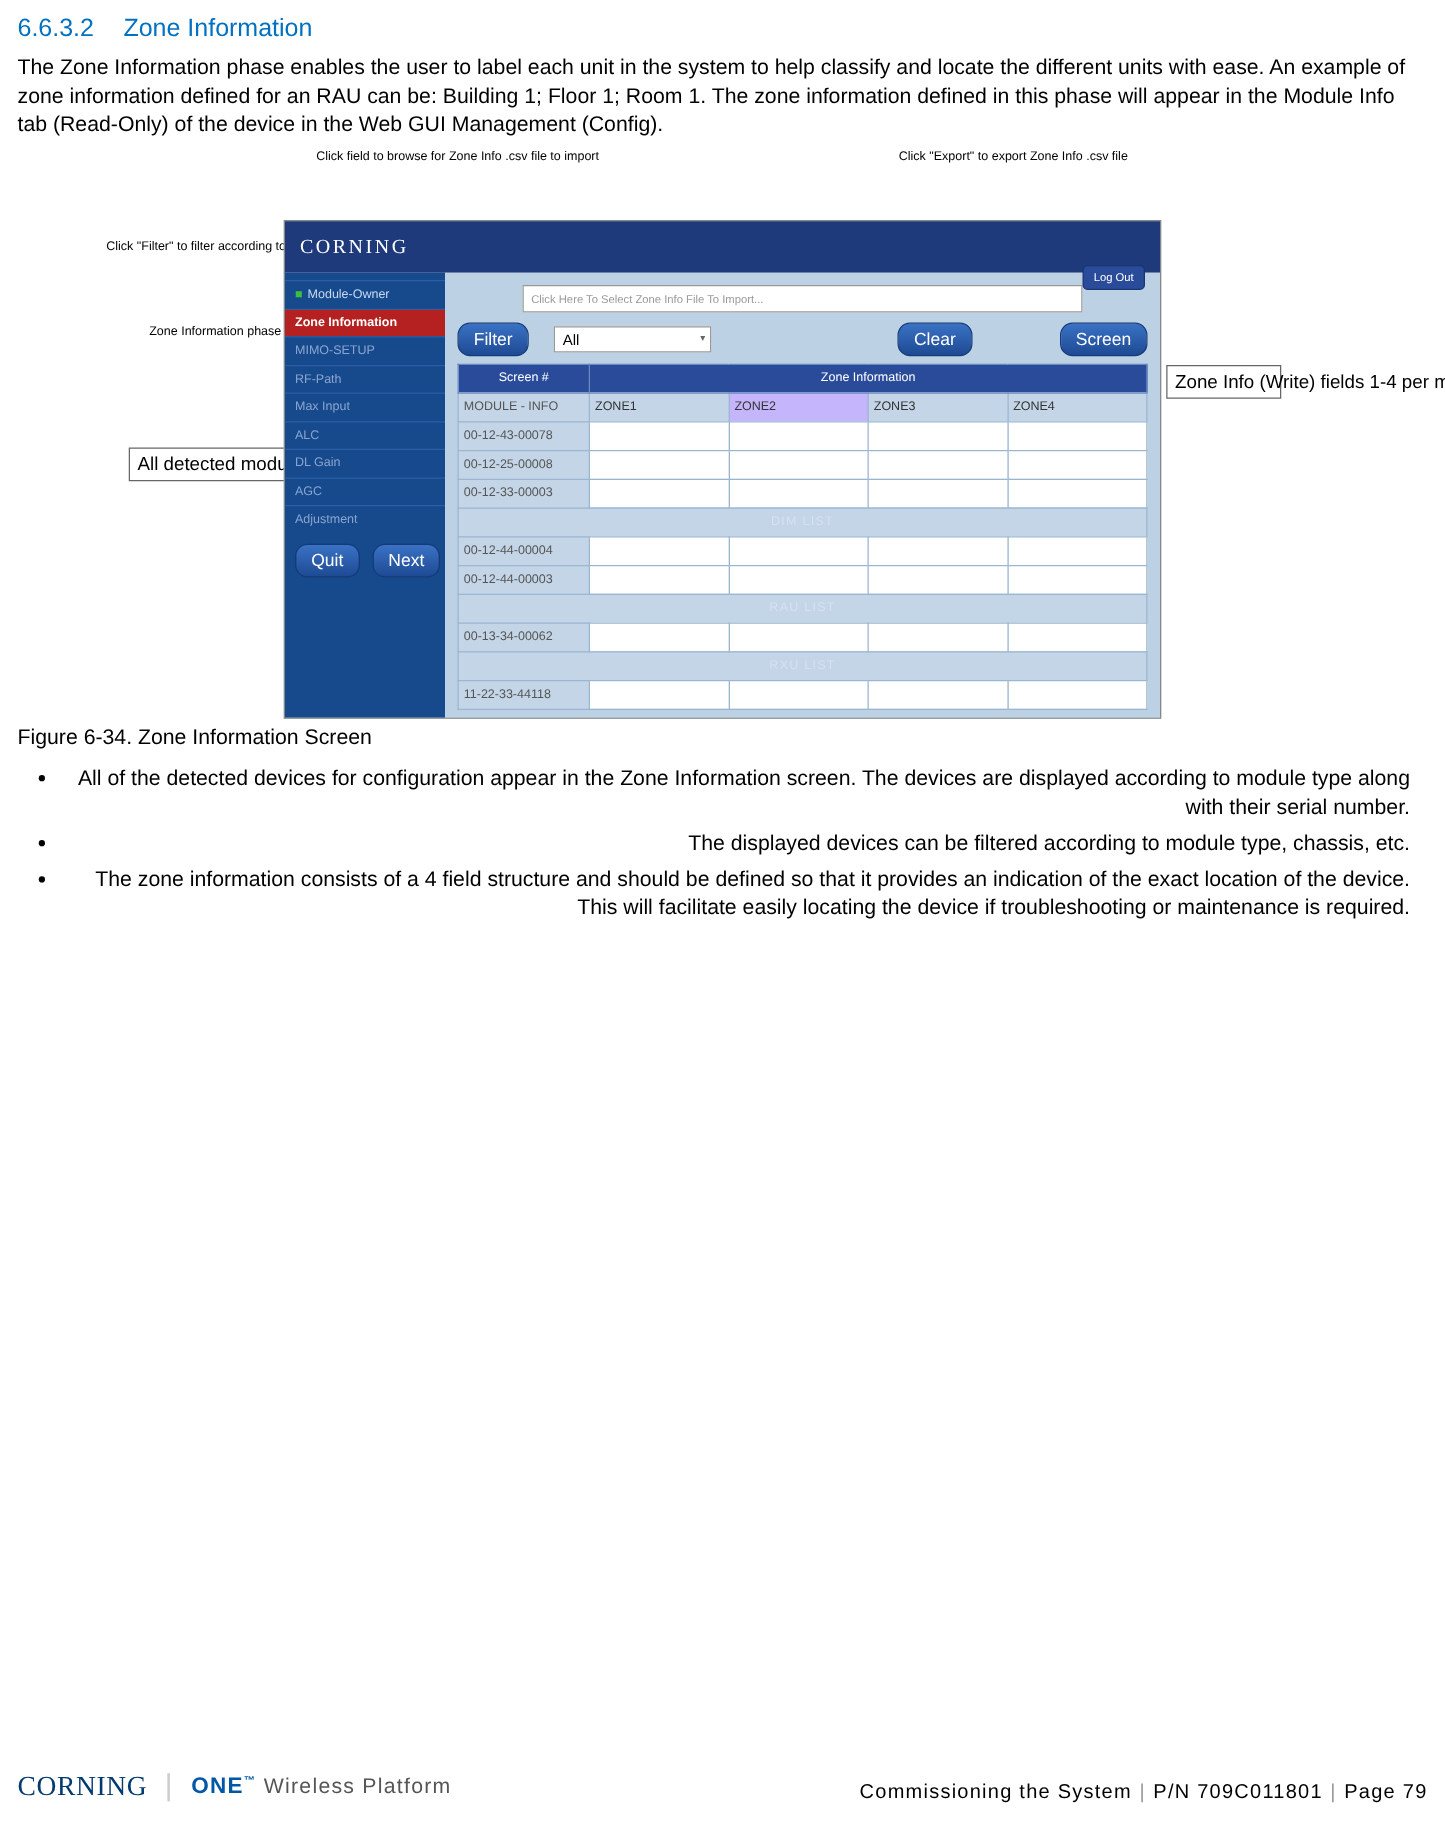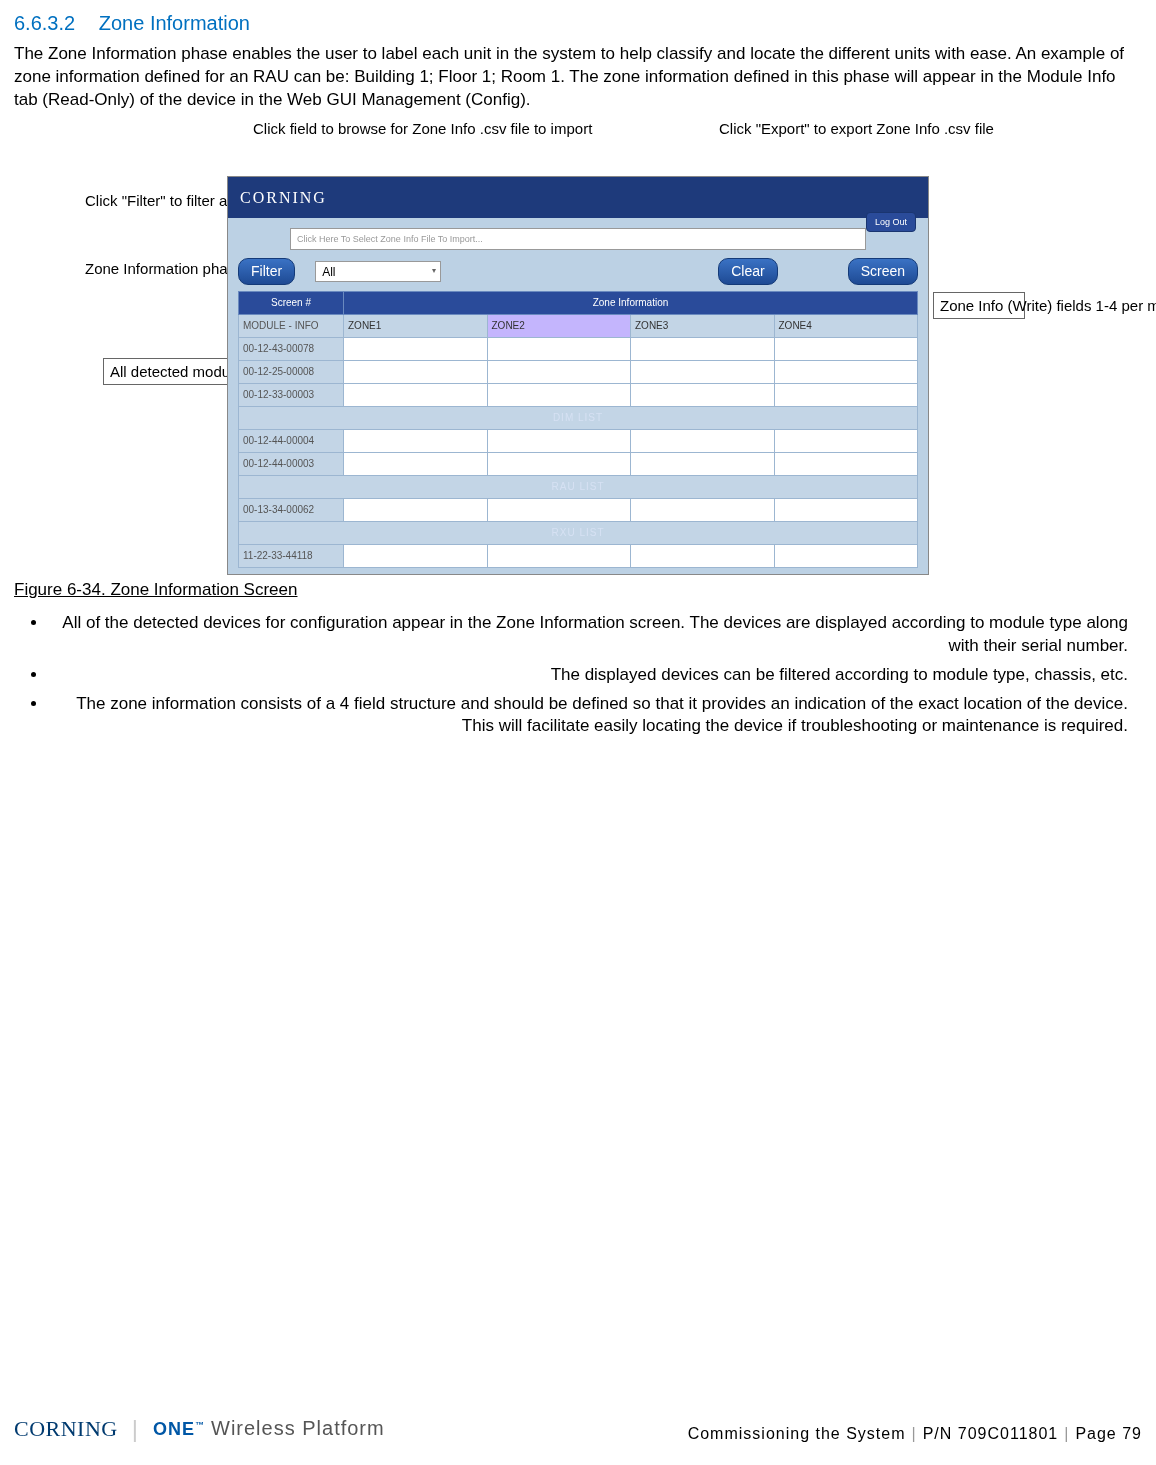--- a/index.html
+++ b/index.html
@@ -25,21 +25,21 @@
     text-align: center;
     margin: 8px 0 4px 0;
   }
   .callouts-layer {
     position: relative;
     display: inline-block;
     margin: 0 auto;
   }
   .callout {
     position: absolute;
-    font-size: 15px;
+    font-size: 10px;
     text-align: right;
     line-height: 1.15;
     color: #000;
     white-space: nowrap;
   }
   .callout.left { text-align: right; }
   .callout.right { text-align: left; }
   .callout-box {
     border: 1px solid #666;
     background: #fff;
@@ -190,21 +190,21 @@
     color: #d6e1f3;
     text-align: center;
     font-size: 9px;
     padding: 2px;
     letter-spacing: 1px;
   }
   .zone-labels {
     font-size: 10px;
     color: #333;
   }
-  .figcap { font-size: 17px; margin: 4px 0 10px 0; text-decoration: underline; }
+  .figcap { font-size: 17px; margin: 4px 0 10px 0; }
   ul.bullets { padding-left: 20px; margin: 8px 14px; text-align: right; }
   ul.bullets li { margin: 6px 0; }
   .footer {
     position: absolute;
     bottom: 20px;
     left: 14px;
     right: 14px;
     display: flex;
     justify-content: space-between;
     align-items: flex-end;
@@ -220,21 +220,21 @@
     color:#003a6f;
     letter-spacing: 0.5px;
   }
   .one-logo {
     font-family: Arial, sans-serif;
     font-size: 18px;
     color:#0057a6;
     font-weight: bold;
   }
   .one-logo .tm { font-size:9px; vertical-align: super;}
-  .one-logo .wp { color:#555; font-weight:normal; font-size:20px;}
+  .one-logo .wp { color:#555; font-weight:normal; font-size:17px;}
   .page-fill { height: 560px; }
 </style>
 </head>
 <body>
 
 <h2 class="section-heading">
   <span class="num">6.6.3.2</span>
   <span>Zone Information</span>
 </h2>
 
@@ -251,20 +251,37 @@
     <div class="callout left callout-box" style="top:236px; left:-124px; width:112px; text-align:right;">All detected modules are displayed with serial numbers</div>
     <div class="callout right callout-box" style="top:170px; right:-96px; width:78px;">Zone Info (Write) fields 1-4 per module</div>
 
     
     <div class="app" style="margin-top:54px;">
       <div class="app-header">
         <span>CORNING</span>
         <span class="logout">Log Out</span>
       </div>
       <div class="app-body">
+        <div class="sidebar">
+          <div id="sidebar-items">
+              <div class="item green">Module-Owner</div>
+              <div class="item active">Zone Information</div>
+              <div class="item dim">MIMO-SETUP</div>
+              <div class="item dim">RF-Path</div>
+              <div class="item dim">Max Input</div>
+              <div class="item dim">ALC</div>
+              <div class="item dim">DL Gain</div>
+              <div class="item dim">AGC</div>
+              <div class="item dim">Adjustment</div>
+            </div>
+          <div class="bottom-buttons">
+            <span class="pill">Quit</span>
+            <span class="pill">Next</span>
+          </div>
+        </div>
         <div class="main">
           <div class="toolbar-row">
             <div style="width:40px"></div>
             <div class="file-box">Click Here To Select Zone Info File To Import...</div>
             <div style="width:40px"></div>
           </div>
           <div class="filter-row">
             <span class="pill">Filter</span>
             <span class="select">All</span>
             <span class="spacer"></span>

